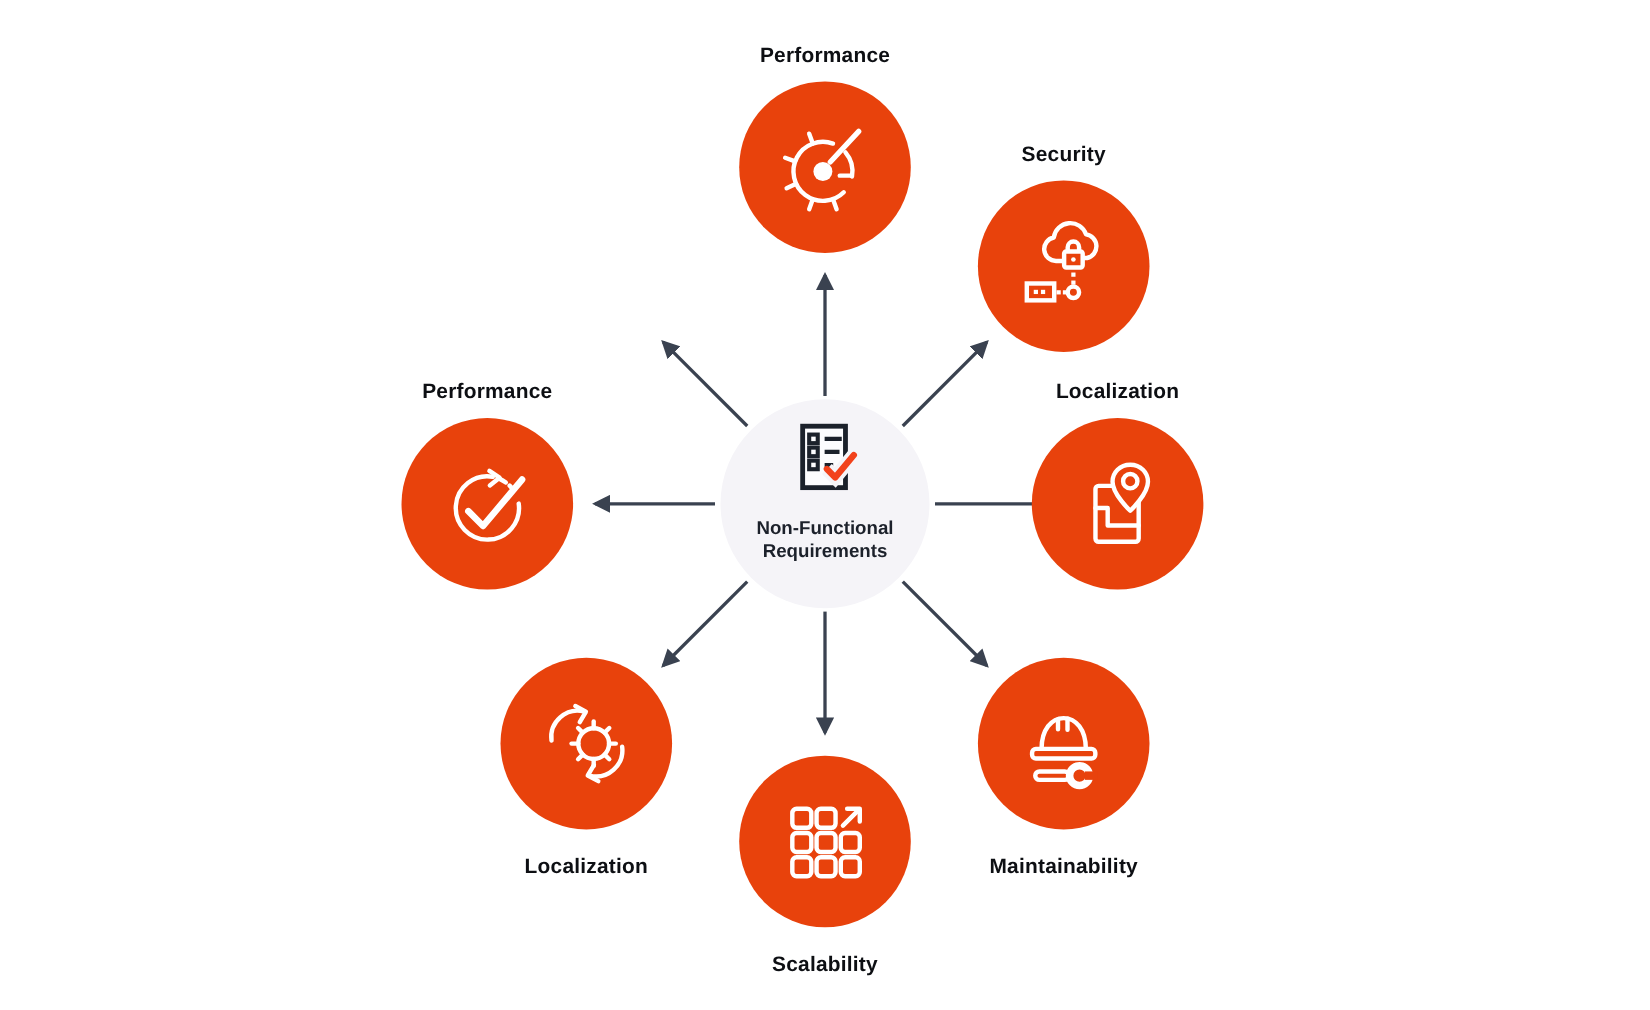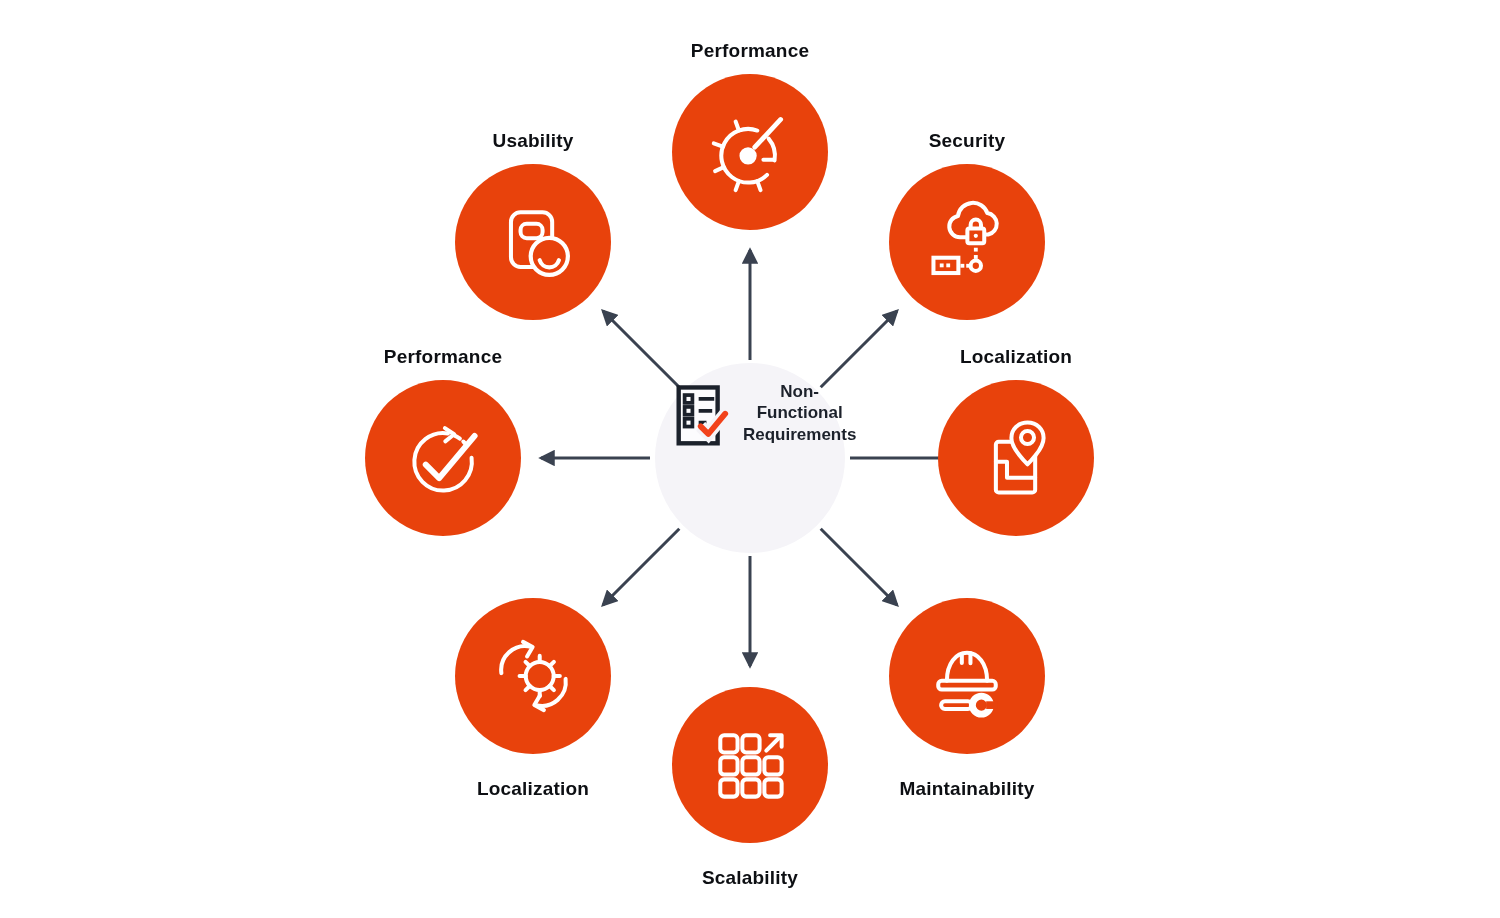--- a/index.html
+++ b/index.html
@@ -34,21 +34,21 @@
   .n-performance{left:672px;top:74px;}
   .n-usability{left:455px;top:164px;}
   .n-security{left:889px;top:164px;}
   .n-reliability{left:365px;top:380px;}
   .n-localization{left:938px;top:380px;}
   .n-availability{left:455px;top:598px;}
   .n-maintainability{left:889px;top:598px;text-align:center;}
   .n-scalability{left:672px;top:687px;text-decoration:underline;}
   .center-hub{
     position:absolute;left:655px;top:363px;width:190px;height:190px;border-radius:50%;
-    background:var(--center-bg);display:flex;flex-direction:row;
+    background:var(--center-bg);display:flex;flex-direction:column;align-items:center;
     padding-top:16px;
   }
   .center-hub svg{width:88px;height:88px;flex:0 0 auto;}
   .center-title{
     width:180px;text-align:center;font-size:17px;font-weight:700;line-height:1.25;
     color:#1c212b;margin-top:2px;
   }
 </style>
 </head>
 <body>
@@ -207,27 +207,14 @@
           <path d="M26.6,11.2 A15,15 0 1 0 38.9,23.9"></path>
           <path d="M30.1,12.3 A15,15 0 0 1 32.8,13.9"></path>
           <path d="M34.6,15.4 A15,15 0 0 1 36.3,17.4"></path>
           <path d="M29.8,11.6 L25,8.4 M29.8,11.6 L25.2,15.3"></path>
           <polyline points="15,27.5 22,34.5 40.5,12.5" stroke-width="3.1"></polyline>
         </g>
       </svg>
     </div>
   </div>
 
-  <div class="node n-usability">
-    <div class="node-label label-above">Usability</div>
-    <div class="bubble">
-      <svg viewBox="0 0 48 48">
-        <g class="icon-stroke" stroke-width="2.2">
-          <rect x="12.5" y="8.5" width="21.5" height="28.5" rx="5"></rect>
-          <rect x="17.5" y="14.5" width="11.5" height="7.5" rx="3.2"></rect>
-        </g>
-        <circle cx="32.5" cy="31.5" r="9.7" fill="var(--accent)" stroke="#ffffff" stroke-width="2.2"></circle>
-        <path d="M27.5,33.5 a5.2,5.2 0 0 0 10,0" fill="none" stroke="#ffffff" stroke-width="2.2" stroke-linecap="round"></path>
-      </svg>
-    </div>
-  </div>
 
 </div>
 
 </body></html>

